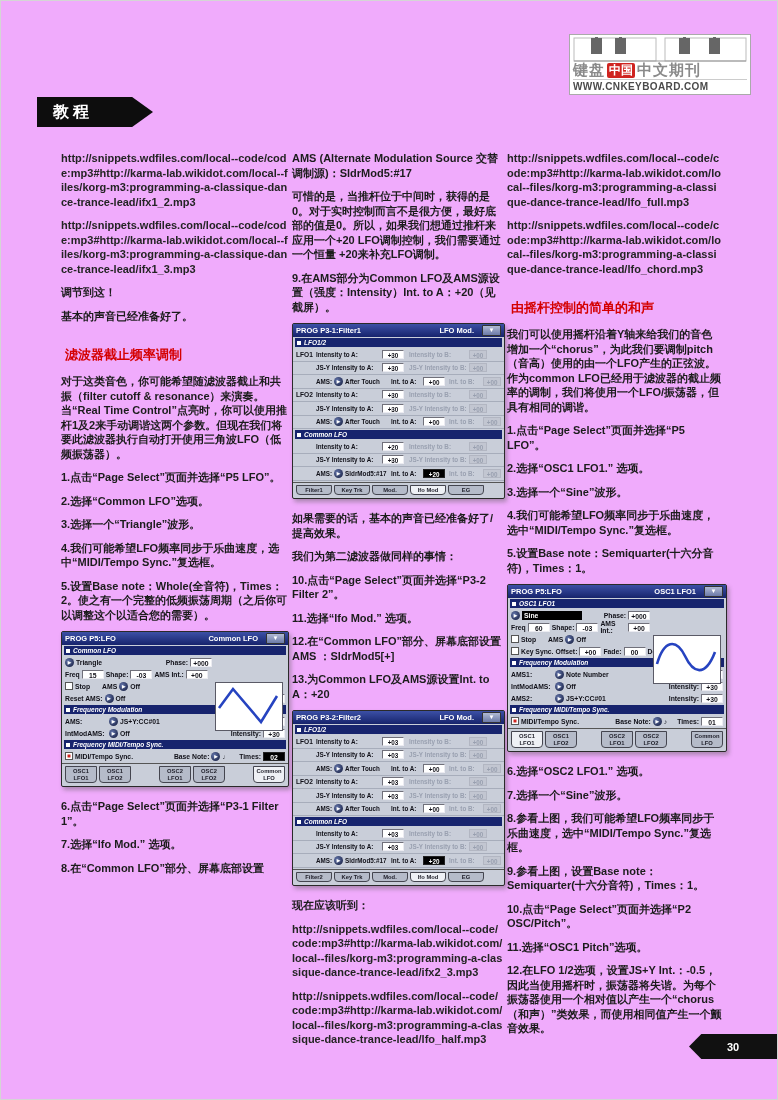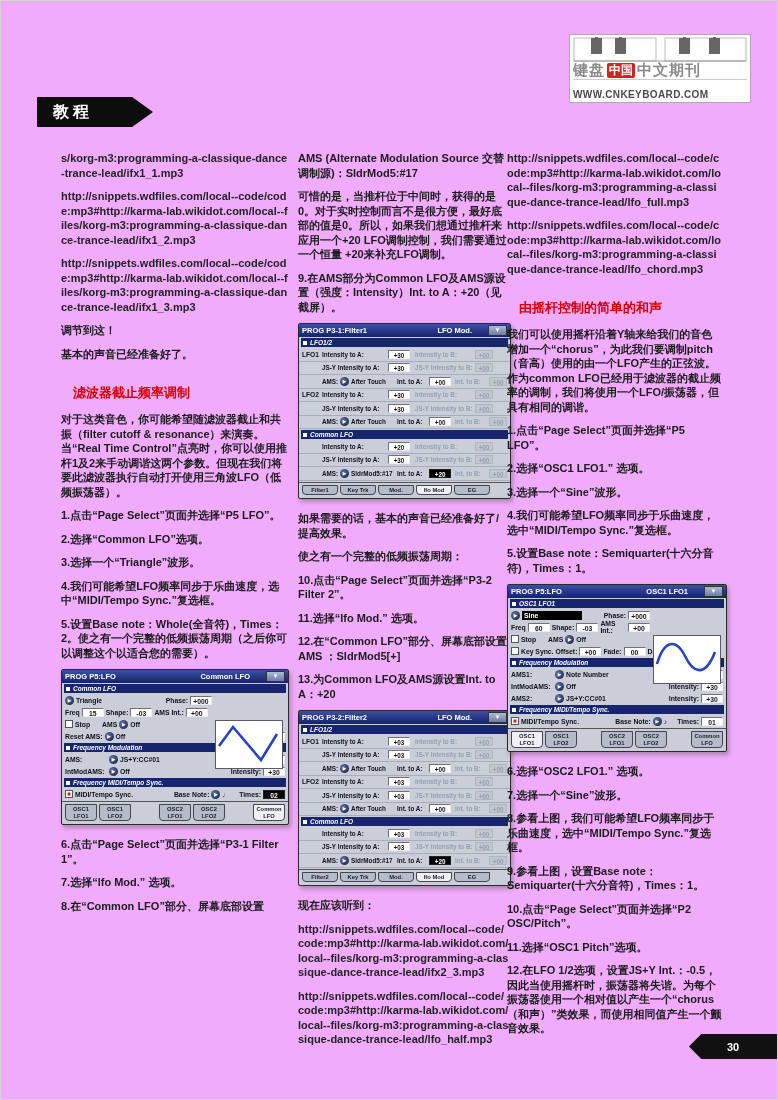--- a/index.html
+++ b/index.html
@@ -4,42 +4,42 @@
 <style>
   html,body{margin:0;padding:0;background:#e8e8e8;}
   .page{position:relative;width:778px;height:1100px;background:#f0abfc;border:1px solid #d5d5d5;
         box-sizing:border-box;overflow:hidden;font-family:"Liberation Sans",sans-serif;font-weight:bold;}
   
   .logo{position:absolute;top:33px;right:26px;width:182px;border:1px solid #aaa;background:#fff;padding:2px 3px;box-sizing:border-box;}
   .logo .keys{display:block;}
   .brandrow{display:flex;align-items:center;gap:2px;line-height:16px;}
   .brand{color:#8a8a8a;font-size:15px;letter-spacing:1px;}
   .stamp{background:#cf2420;color:#fff;font-size:12px;padding:1px 2px;border-radius:2px;line-height:13px;}
-  .urlrow{color:#4a4a4a;font-size:10px;letter-spacing:.4px;border-top:1px solid #ccc;margin-top:1px;padding-top:9px;}
+  .urlrow{color:#4a4a4a;font-size:10px;letter-spacing:.4px;border-top:1px solid #ccc;margin-top:1px;padding-top:1px;}
   .sec-tag{position:absolute;left:36px;top:96px;width:116px;height:30px;background:#0d0d0d;color:#fff;
            display:flex;align-items:center;padding-left:16px;box-sizing:border-box;font-size:16px;letter-spacing:4px;
            clip-path:polygon(0 0,82% 0,100% 50%,82% 100%,0 100%);filter:drop-shadow(2px 2px 0 #c9c9c9);}
   .page-num{position:absolute;right:0;bottom:40px;width:88px;height:25px;background:#111;color:#fff;
             display:flex;align-items:center;justify-content:center;font-size:11px;
             clip-path:polygon(14% 0,100% 0,100% 100%,14% 100%,0 50%);}
   
   .col{position:absolute;top:150px;color:#1c1c1c;}
   #colL{left:60px;width:229px;}
-  #colM{left:297px;width:212px;}
+  #colM{left:291px;width:212px;}
   #colR{left:506px;width:215px;}
   .col p{margin:0 0 9px;font-size:11px;line-height:14.5px;}
   .lnk{font-size:10px;line-height:15px;margin:0 0 13px;word-break:break-all;color:#242424;}
-  .h1{color:#d40000;font-size:13px;line-height:16px;margin:24px 12px 11px;}
+  .h1{color:#d40000;font-size:13px;line-height:16px;margin:24px 4px 11px;}
   .gap-t{margin-top:17px;}
   
   .kp{position:relative;background:#c9ced9;border:1px solid #2a2a2a;border-radius:2px;margin:5px 0 12px;
       box-shadow:2px 3px 4px rgba(90,90,90,.45);color:#101018;}
   .w226{width:226px;}.w211{width:211px;}.w218{width:218px;}
   .kp-title{display:flex;align-items:center;height:13px;background:linear-gradient(#3c50a6,#16236c);
-            color:#fff;font-size:7.5px;padding:0 3px;gap:16px;}
+            color:#fff;font-size:7.5px;padding:0 3px;gap:8px;}
   .kp-title .mode{margin-left:auto;}
   .kdrop{width:17px;height:9px;background:linear-gradient(#b0bad4,#6c7aa8);border:1px solid #333;color:#fff;
          font-size:6px;line-height:8px;text-align:center;border-radius:1px;flex:none;}
   .ksec{display:flex;align-items:center;height:9px;background:#17246e;color:#fff;font-size:6.5px;
         padding:0 2px;margin:1px 2px;font-style:italic;}
   .ksec::before{content:"";width:4px;height:4px;background:#fff;margin-right:3px;flex:none;}
   .krow{display:flex;align-items:center;gap:2px;padding:0 3px;font-size:6.8px;height:12px;}
   .pr{padding-right:76px;}
   .kfld{background:#fff;border:1px solid;border-color:#70707a #ececf2 #ececf2 #70707a;height:9px;line-height:9px;
         min-width:22px;padding:0 1px;text-align:center;box-sizing:border-box;}
@@ -96,21 +96,20 @@
       <span class="brand">键盘</span>
       <span class="stamp">中国</span>
       <span class="brand">中文期刊</span>
     </div>
     <div class="urlrow">WWW.CNKEYBOARD.COM</div>
   </div>
 
   <div class="sec-tag">教程</div>
 
   <div class="col" id="colL">
-    <p class="lnk">s/korg-m3:programming-a-classique-dance-trance-lead/ifx1_1.mp3</p>
     <p class="lnk">http://snippets.wdfiles.com/local--code/code:mp3#http://karma-lab.wikidot.com/local--files/korg-m3:programming-a-classique-dance-trance-lead/ifx1_2.mp3</p>
     <p class="lnk">http://snippets.wdfiles.com/local--code/code:mp3#http://karma-lab.wikidot.com/local--files/korg-m3:programming-a-classique-dance-trance-lead/ifx1_3.mp3</p>
     <p class="gap-t">调节到这！</p>
     <p>基本的声音已经准备好了。</p>
     <div class="h1">滤波器截止频率调制</div>
     <p>对于这类音色，你可能希望随滤波器截止和共振（filter cutoff &amp; resonance）来演奏。当“Real Time Control”点亮时，你可以使用推杆1及2来手动调谐这两个参数。但现在我们将要此滤波器执行自动打开使用三角波LFO（低频振荡器）。</p>
     <p>1.点击“Page Select”页面并选择“P5 LFO”。</p>
     <p>2.选择“Common LFO”选项。</p>
     <p>3.选择一个“Triangle”波形。</p>
     <p>4.我们可能希望LFO频率同步于乐曲速度，选中“MIDI/Tempo Sync.”复选框。</p>
@@ -289,21 +288,21 @@
       <div class="ktabs">
         <span class="ktab one">Filter1</span>
         <span class="ktab one">Key Trk</span>
         <span class="ktab one">Mod.</span>
         <span class="ktab one sel">lfo Mod</span>
         <span class="ktab one">EG</span>
       </div>
     </div>
 
     <p>如果需要的话，基本的声音已经准备好了/提高效果。</p>
-    <p>使之有一个完整的低频振荡周期：</p>
+    <p>我们为第二滤波器做同样的事情：</p>
     <p>10.点击“Page Select”页面并选择“P3-2 Filter 2”。</p>
     <p>11.选择“lfo Mod.” 选项。</p>
     <p>12.在“Common LFO”部分、屏幕底部设置 AMS ：SldrMod5[+]</p>
     <p>13.为Common LFO及AMS源设置Int. to A：+20</p>
 
     <div class="kp w211">
       <div class="kp-title">
         <span>PROG P3-2:Filter2</span>
         <span class="mode">LFO Mod.</span>
         <span class="kdrop">▼</span>

